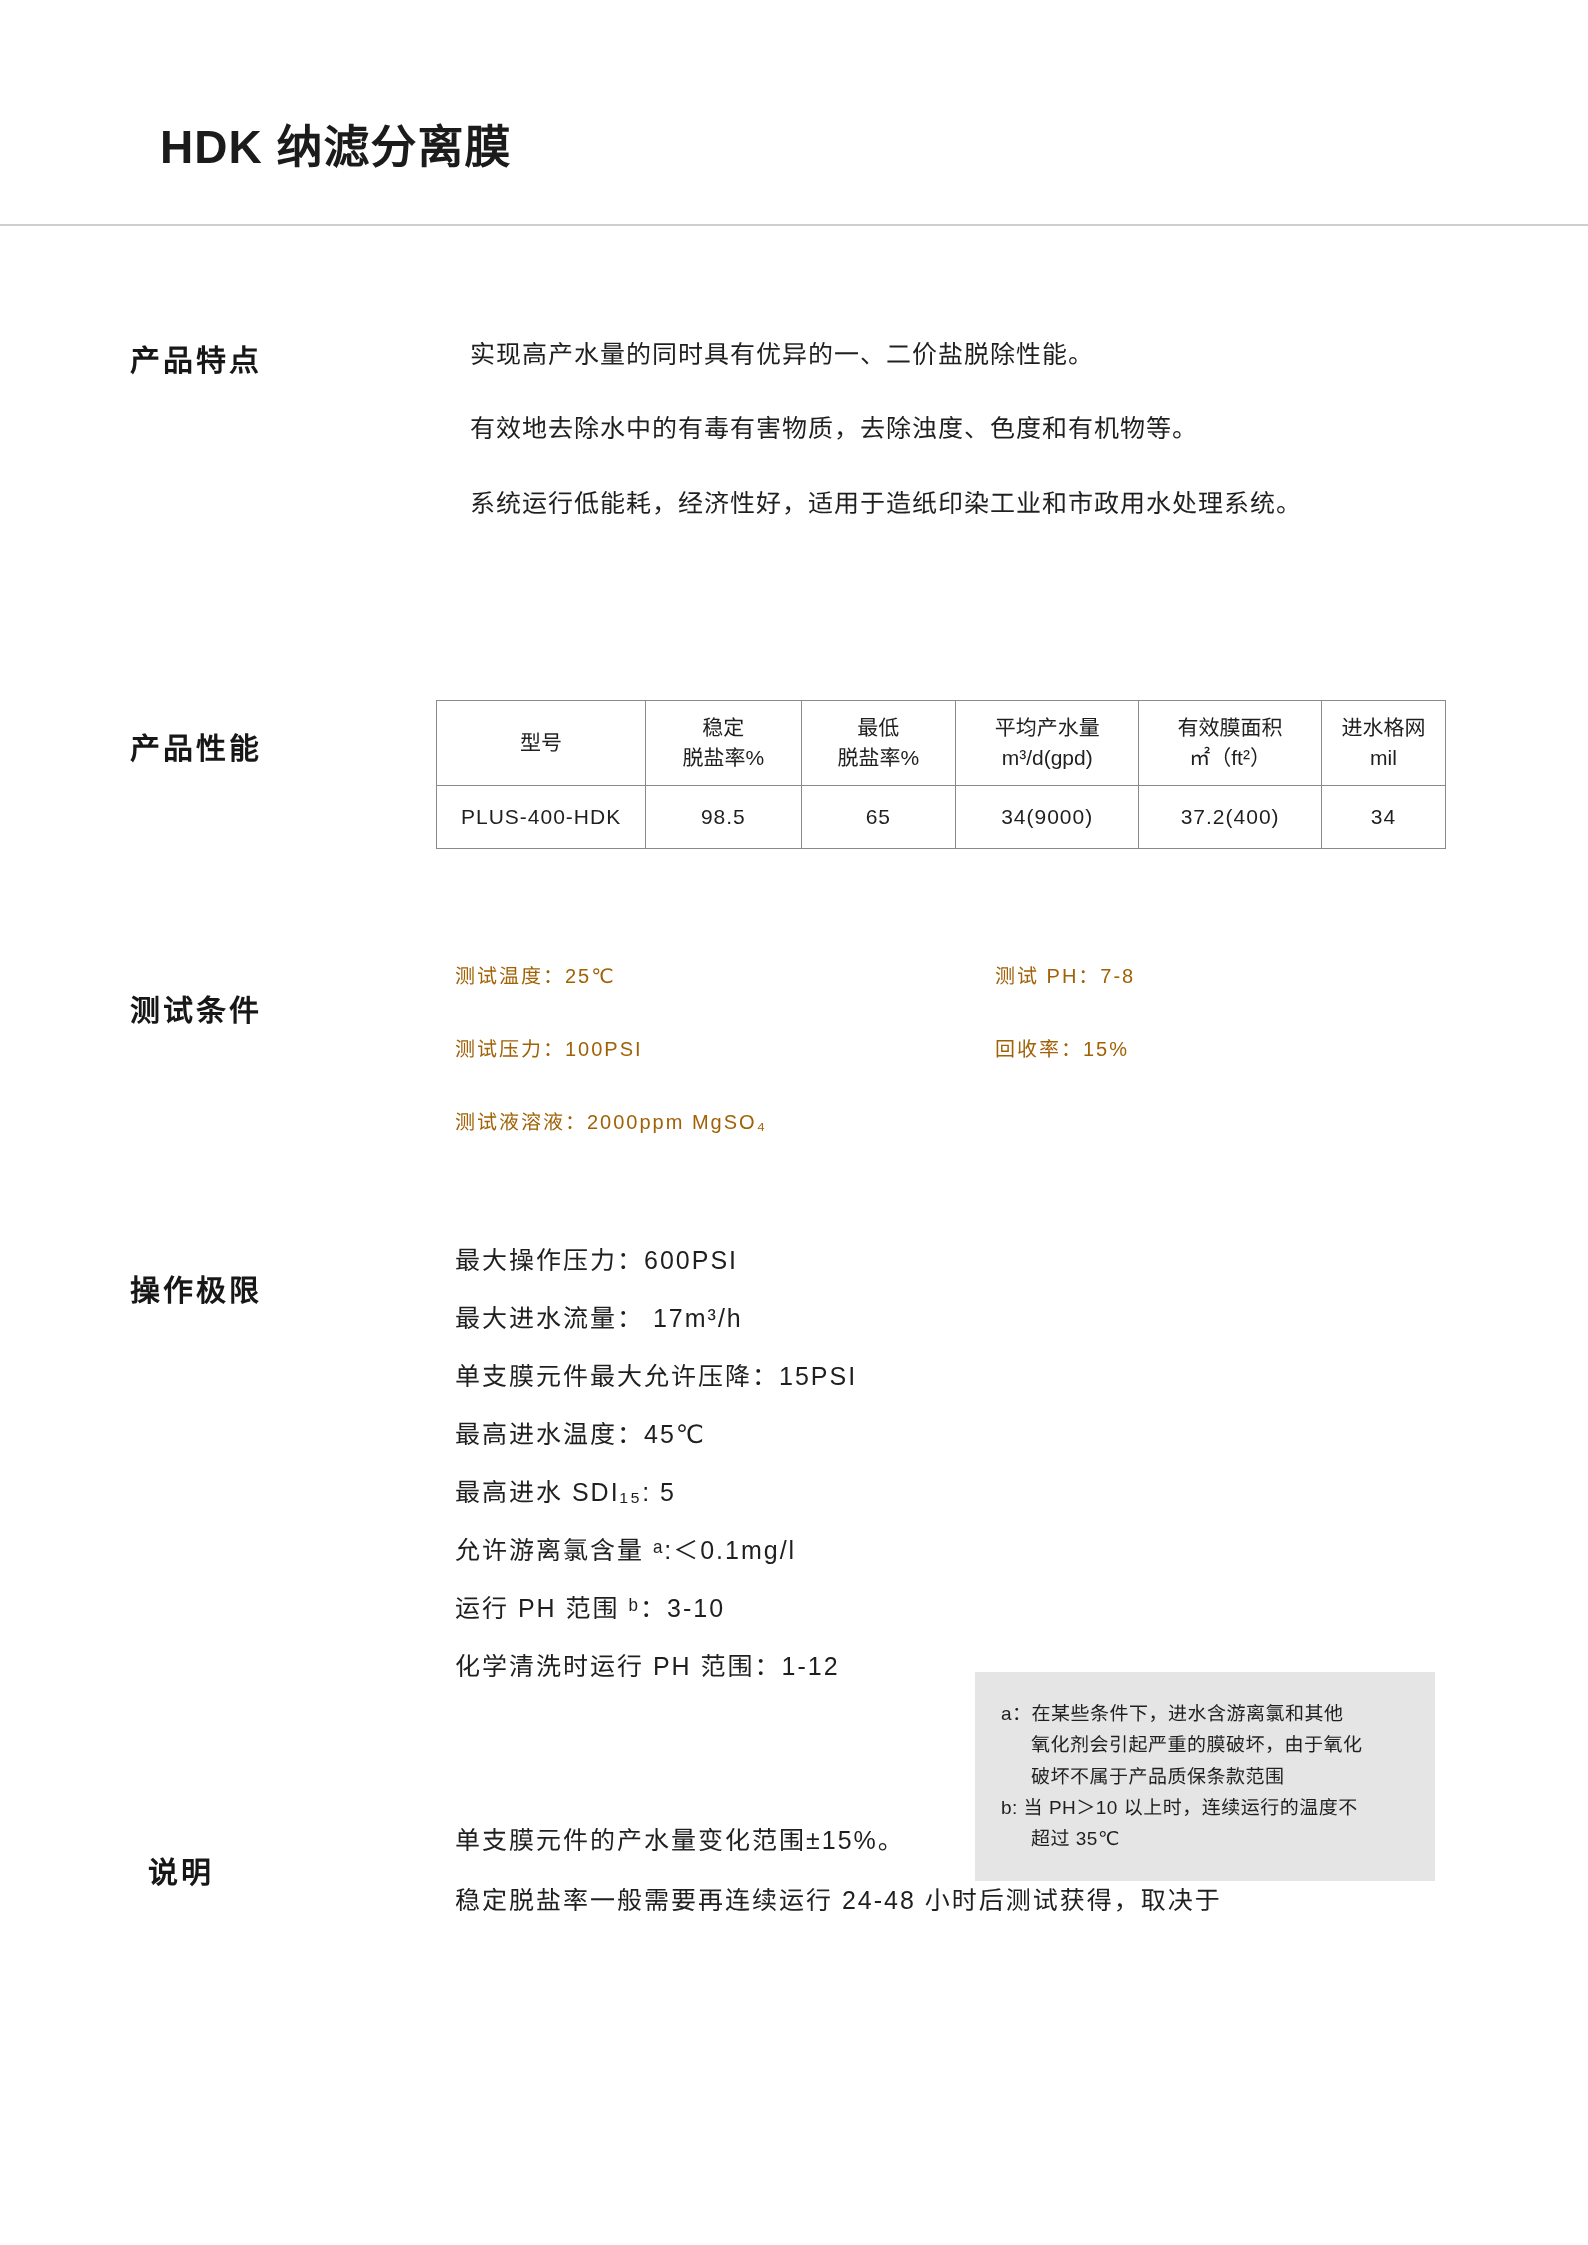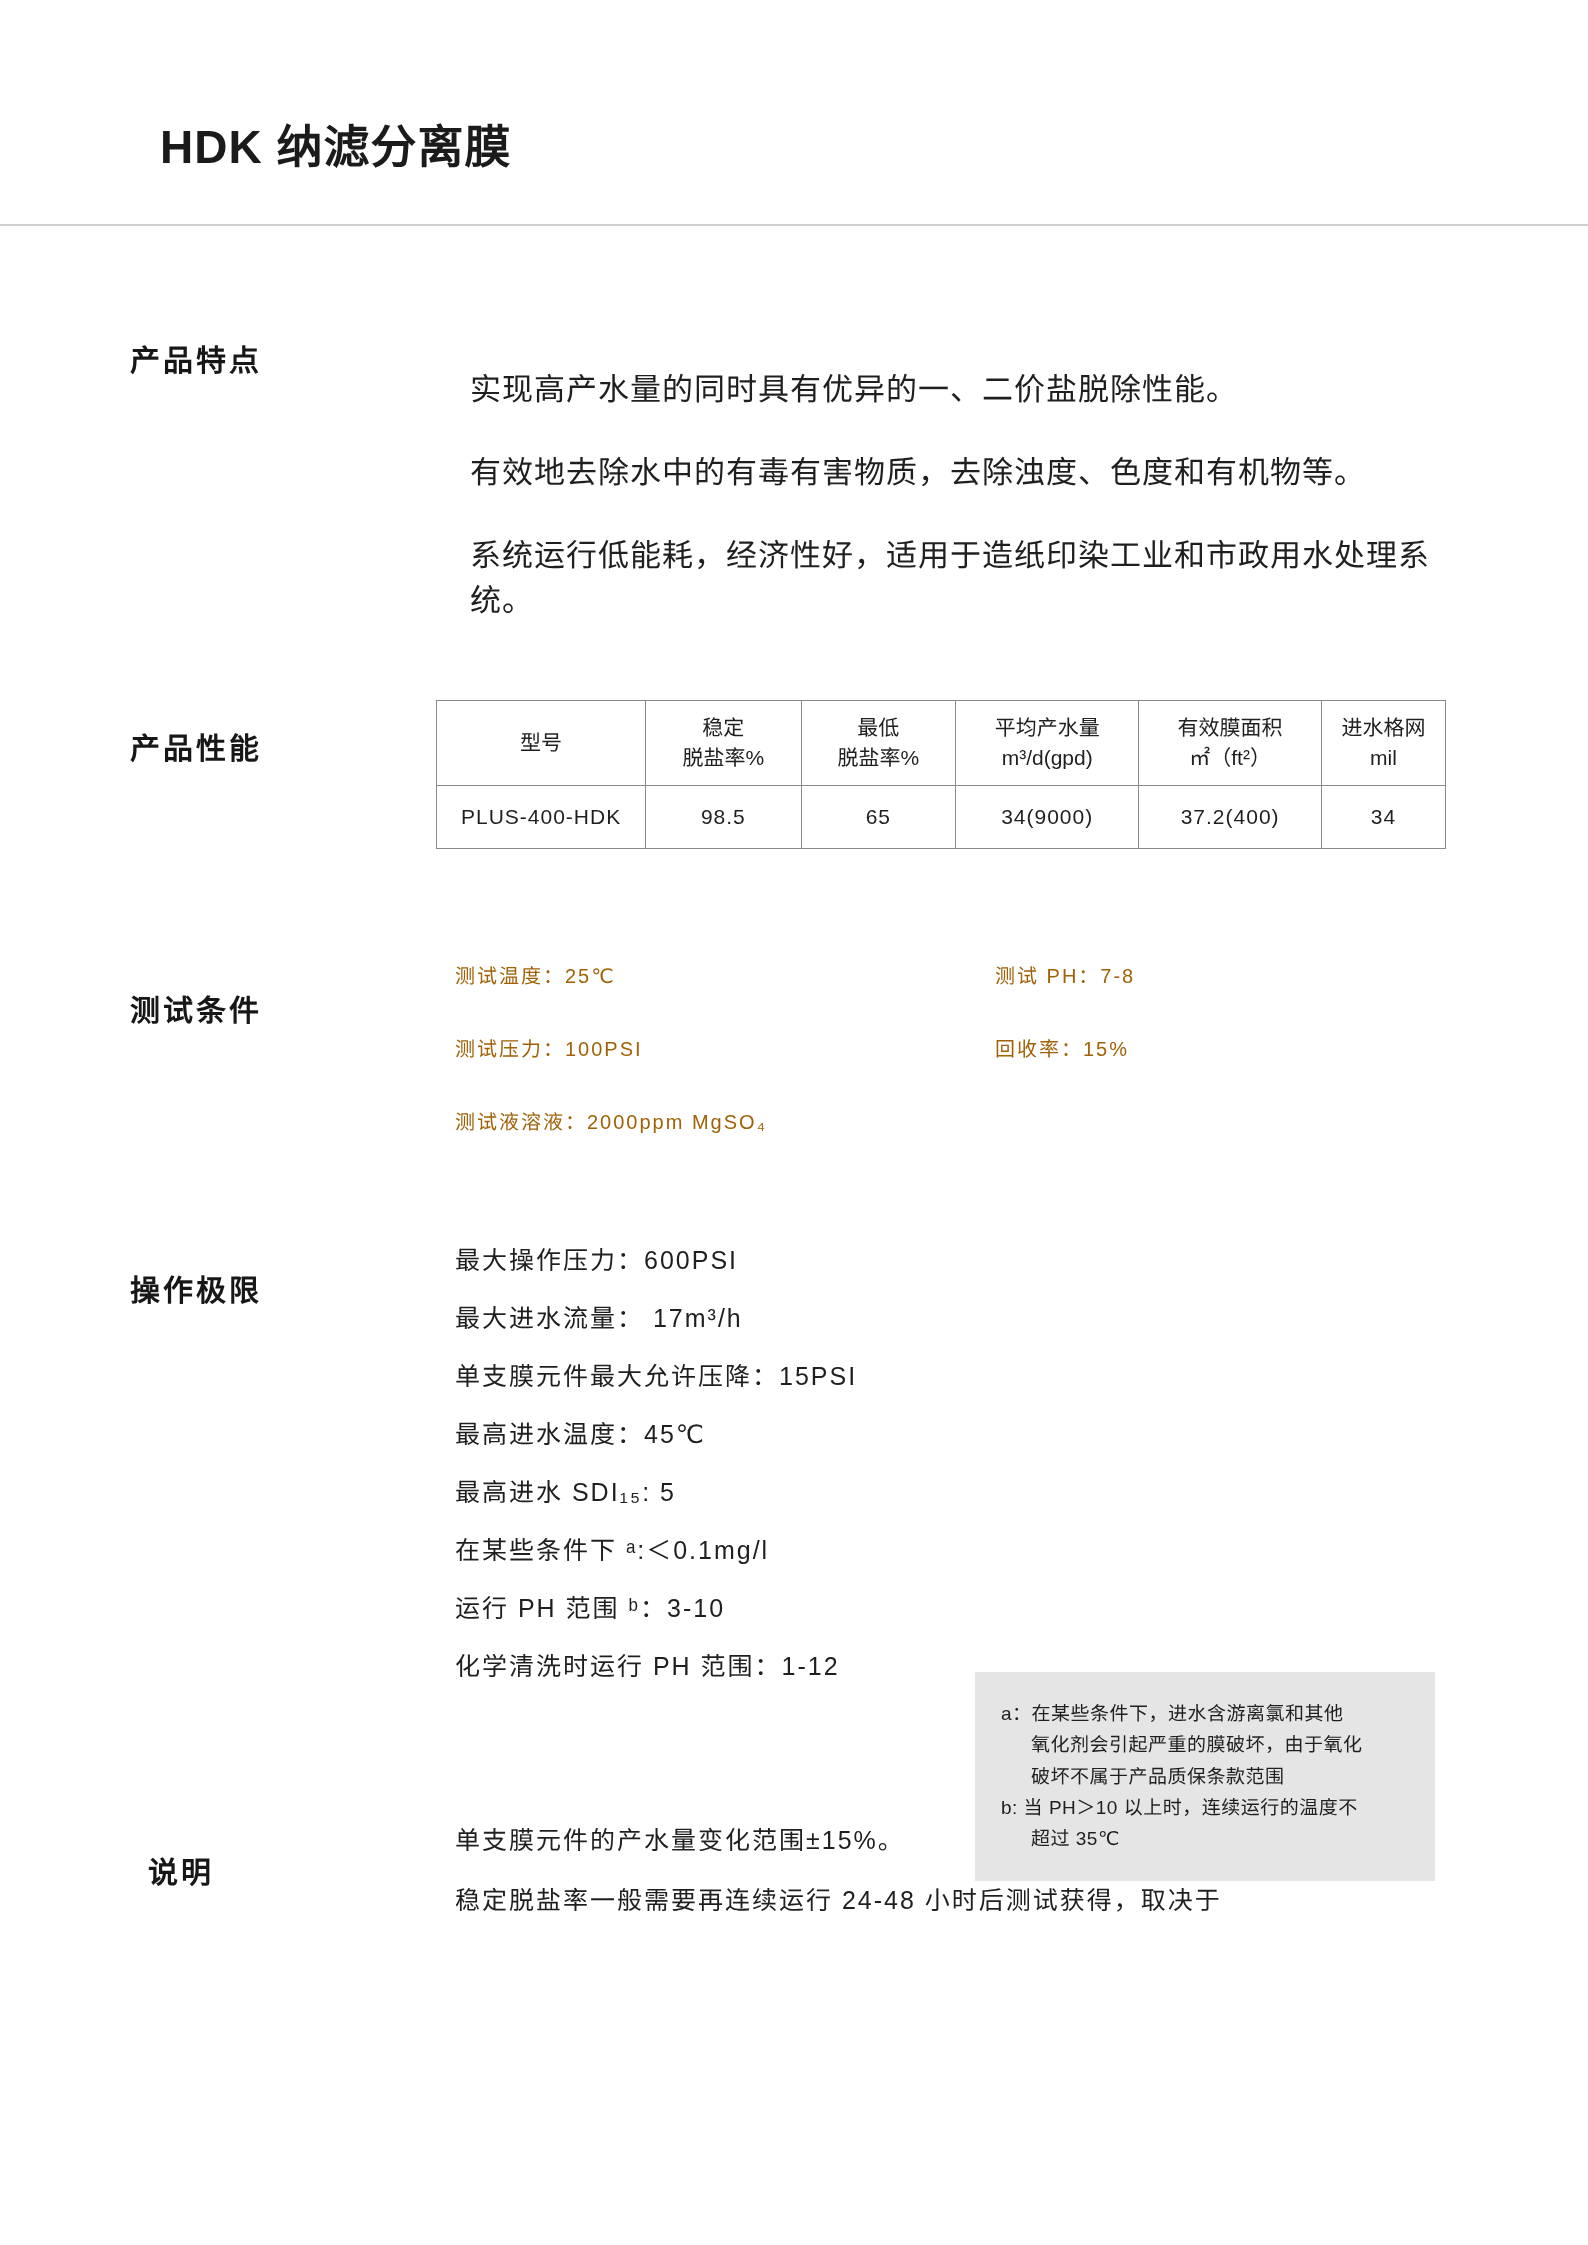--- a/index.html
+++ b/index.html
@@ -53,26 +53,25 @@
     color: #171717;
   }
   .sec-body {
     position: absolute;
     left: 470px;
     width: 1010px;
   }
 
   
   .feature-line {
-    font-size: 31px;
+    font-size: 25px;
     line-height: 1.45;
     letter-spacing: 1px;
     margin-bottom: 38px;
     color: #1f1f1f;
-    margin-top: 32px;
   }
 
   
   table.perf {
     border-collapse: collapse;
     font-size: 21px;
     color: #1f1f1f;
   }
   table.perf th, table.perf td {
     border: 1px solid #8a8a8a;
@@ -241,21 +240,21 @@
 </div>
 
 <div class="section" style="top:1240px;">
   <div class="sec-label" style="top:26px;">操作极限</div>
   <div class="sec-body" style="left:455px;">
     <div class="limit-item">最大操作压力：600PSI</div>
     <div class="limit-item">最大进水流量： 17m³/h</div>
     <div class="limit-item">单支膜元件最大允许压降：15PSI</div>
     <div class="limit-item">最高进水温度：45℃</div>
     <div class="limit-item">最高进水 SDI₁₅: 5</div>
-    <div class="limit-item">在某些条件下 ᵃ:＜0.1mg/l</div>
+    <div class="limit-item">允许游离氯含量 ᵃ:＜0.1mg/l</div>
     <div class="limit-item">运行 PH 范围 ᵇ：3-10</div>
     <div class="limit-item">化学清洗时运行 PH 范围：1-12</div>
 
     <div class="notes-box">
       <div class="note-line">a：在某些条件下，进水含游离氯和其他</div>
       <div class="note-sub">氧化剂会引起严重的膜破坏，由于氧化</div>
       <div class="note-sub">破坏不属于产品质保条款范围</div>
       <div class="note-line">b: 当 PH＞10 以上时，连续运行的温度不</div>
       <div class="note-sub">超过 35℃</div>
     </div>

